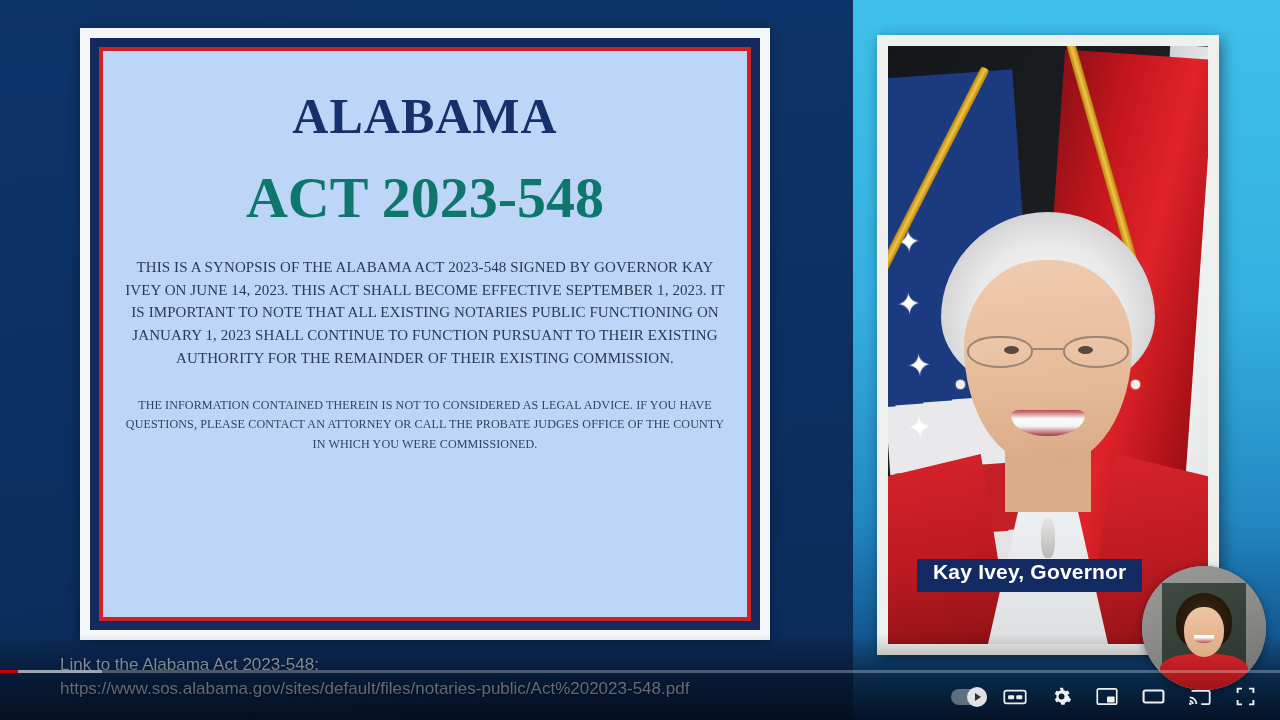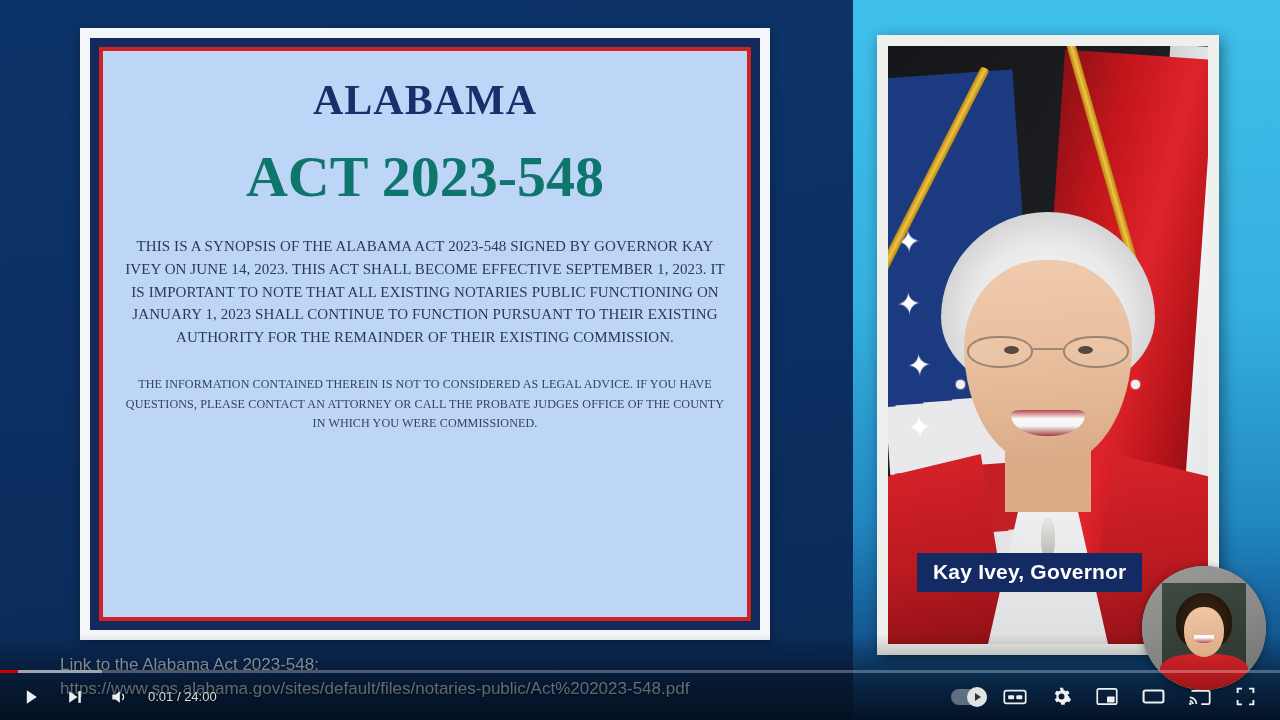--- a/index.html
+++ b/index.html
@@ -44,24 +44,24 @@
     background:#bdd5f7;
     padding:6px 14px 10px;
     display:flex; flex-direction:column;
     align-items:center;
   }
 
   .act-title {
     font-family:"Liberation Serif", serif;
     font-weight:bold;
     color:#16306b;
-    font-size:42px;
+    font-size:50px;
     letter-spacing:1px;
     line-height:1.1;
-    margin-top:20px;
+    margin-top:32px;
     text-align:center;
   }
   .act-subtitle {
     font-family:"Liberation Serif", serif;
     font-weight:bold;
     color:#0f766e;
     font-size:58px;
     letter-spacing:0px;
     line-height:1.1;
     margin-top:22px;
@@ -227,21 +227,21 @@
   }
 
   .name-badge {
     position:absolute;
     left:64px; bottom:128px;
     background:#132a63;
     color:#ffffff;
     font-family:"Liberation Sans", sans-serif;
     font-weight:bold;
     font-size:21px;
-    padding:7px 16px 8px;
+    padding:1px 16px 8px;
     letter-spacing:.2px;
     white-space:nowrap;
     z-index:6;
   }
 
   
   .caption-wrap {
     position:absolute;
     left:60px; bottom:18px;
     z-index:8;
@@ -457,44 +457,20 @@
 
   <div class="player-gradient"></div>
 
   <div class="progress-bar">
     <div class="progress-buffer"></div>
     <div class="progress-played"></div>
   </div>
 
   <div class="controls">
 
-    <div class="controls-left">
-
-      <div class="ctl">
-        <svg width="20" height="20" viewBox="0 0 24 24" fill="#fff">
-            <path d="M7 4 L19 12 L7 20 Z"></path>
-          </svg>
-      </div>
-
-      <div class="ctl">
-        <svg width="20" height="20" viewBox="0 0 24 24" fill="#fff">
-          <path d="M5 5 L15 12 L5 19 Z"></path>
-            <rect x="16" y="5" width="3" height="14"></rect>
-        </svg>
-      </div>
-
-      <div class="ctl">
-        <svg width="20" height="20" viewBox="0 0 24 24" fill="#fff">
-          <path d="M4 9 L4 15 L8 15 L13 19 L13 5 L8 9 Z"></path>
-          <path d="M16 8.5 a5 5 0 0 1 0 7" stroke="#fff" stroke-width="1.7" fill="none"></path>
-        </svg>
-      </div>
-
-      <div class="time-display">0:01 / 24:00</div>
-    </div>
 
     <div class="controls-right">
 
       <div class="ctl">
         <div class="autoplay-toggle">
             <div class="autoplay-knob"></div>
           </div>
       </div>
 
       <div class="ctl">

